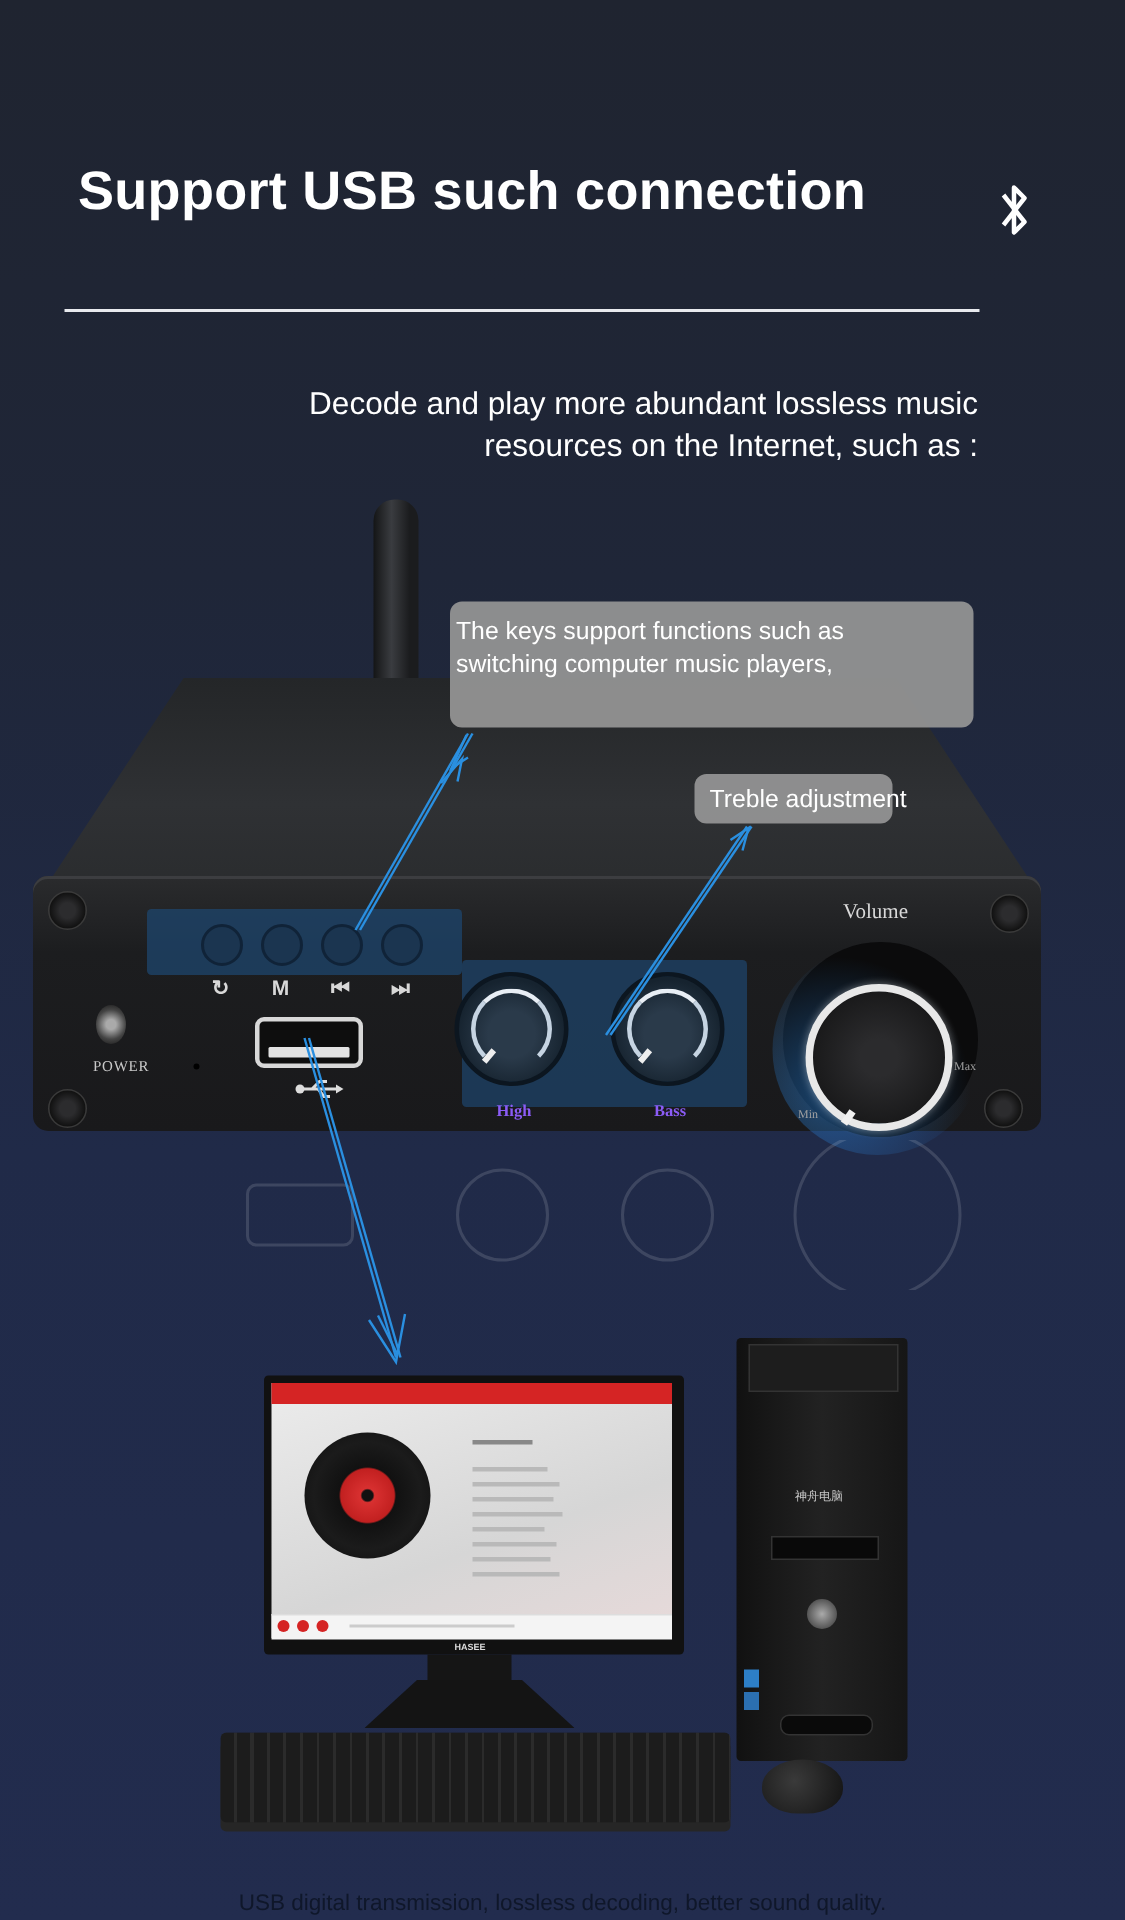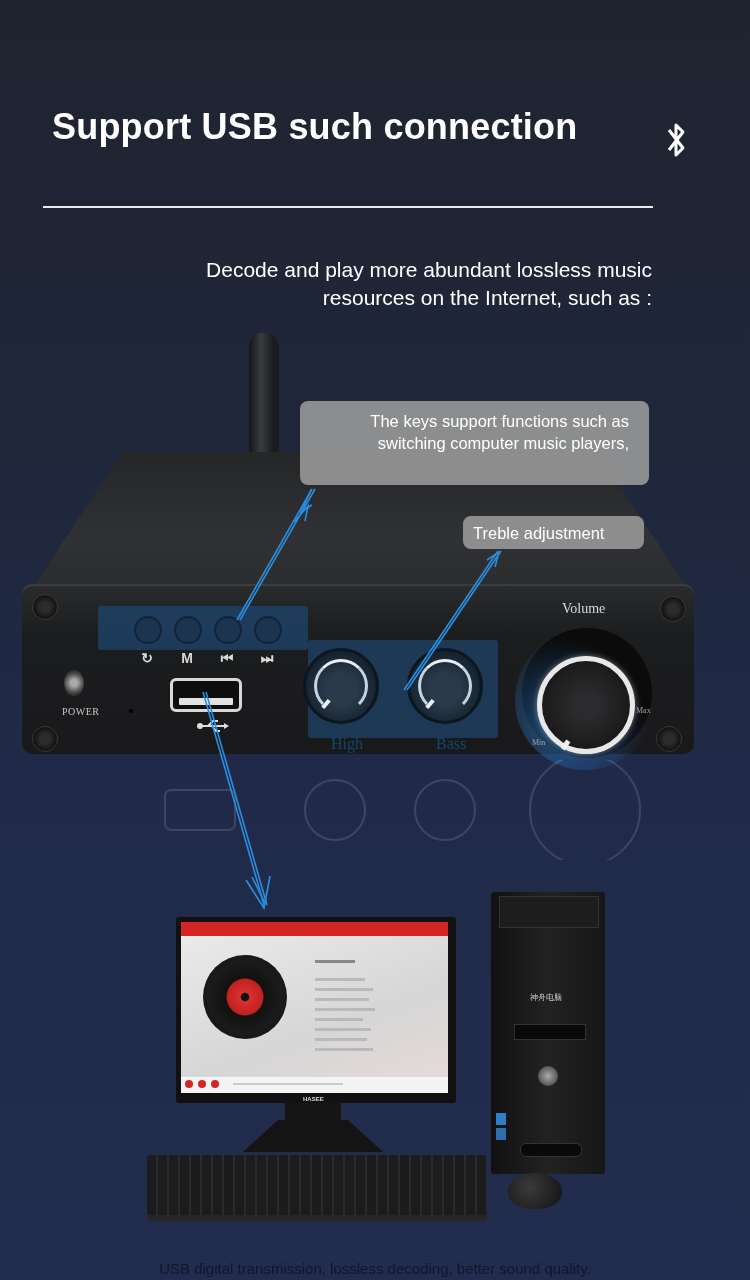--- a/index.html
+++ b/index.html
@@ -29,37 +29,37 @@
   .power-sw{left:64px;top:670px;width:20px;height:26px;border-radius:50%;background:radial-gradient(circle,#aaa 20%,#444 60%,#111);}
   .power-label{left:62px;top:706px;font-family:"Liberation Serif",serif;font-size:10px;color:#c9c9c9;letter-spacing:0.5px;}
   .led{left:129px;top:709px;width:4px;height:4px;border-radius:50%;background:#000;}
   .usb-port{left:170px;top:678px;width:72px;height:34px;border-radius:6px;background:#0e0e0e;border:3px solid #d8d8d8;box-sizing:border-box;}
   .usb-port:after{content:"";position:absolute;left:6px;right:6px;bottom:4px;height:7px;background:#e2e2e2;border-radius:1px;}
   .usb-sym{left:196px;top:718px;width:34px;height:16px;}
   .tone-panel{left:308px;top:640px;width:190px;height:98px;background:rgba(30,70,110,0.7);border-radius:3px;}
   .knob{width:70px;height:70px;border-radius:50%;background:radial-gradient(circle at 50% 55%,#2a3a4a 30%,#16232f 70%);border:3px solid #0c1620;}
   .knob-ring{position:absolute;inset:8px;border-radius:50%;border:3px solid transparent;border-top-color:#e8eef5;border-left-color:#c6d4e2;border-right-color:#c6d4e2;}
   .knob-mark{position:absolute;left:18px;bottom:12px;width:4px;height:10px;background:#eee;transform:rotate(40deg);}
-  .knob-label{font-family:"Liberation Serif",serif;font-size:16px;color:#0c4a6e;}
+  .knob-label{font-family:"Liberation Serif",serif;font-size:11px;color:#8b5cf6;font-weight:bold;}
   .vol-label{left:562px;top:601px;font-family:"Liberation Serif",serif;font-size:14px;color:#d9d9d9;}
   .vol-glow{left:515px;top:630px;width:140px;height:140px;border-radius:50%;background:radial-gradient(circle at 30% 70%,rgba(40,120,200,0.55),rgba(20,60,120,0) 65%);}
   .vol-knob{left:522px;top:628px;width:130px;height:130px;border-radius:50%;background:#0b0b0c;}
   .vol-inner{left:537px;top:656px;width:98px;height:98px;border-radius:50%;border:5px solid #e8e8e8;box-sizing:border-box;
     background:radial-gradient(circle,#2b2b2d 20%,#1a1a1b 70%);box-shadow:0 0 6px rgba(255,255,255,0.4);}
   .vol-mark{left:563px;top:740px;width:5px;height:10px;background:#f0f0f0;transform:rotate(35deg);}
   .minmax{font-size:8px;color:#a0a0a0;font-family:"Liberation Serif",serif;}
 
   
   .reflect{left:40px;top:760px;width:660px;height:100px;opacity:0.13;}
 
   
   .callout{background:rgba(150,150,150,0.92);border-radius:8px;color:#fff;font-size:16.5px;line-height:21.5px;}
-  .c1{left:300px;top:401px;width:349px;height:84px;padding:10px 20px;box-sizing:border-box;text-align:right;}
+  .c1{left:300px;top:401px;width:349px;height:84px;padding:10px 4px;box-sizing:border-box;}
   .c1 div{white-space:nowrap;}
-  .c2{left:463px;top:516px;width:181px;height:33px;padding:7px 10px;box-sizing:border-box;white-space:nowrap;}
+  .c2{left:463px;top:516px;width:132px;height:33px;padding:7px 10px;box-sizing:border-box;white-space:nowrap;}
 
   svg.lines{left:0;top:0;width:750px;height:1280px;pointer-events:none;}
 
   
   .monitor{left:176px;top:917px;width:280px;height:186px;background:#111;border-radius:3px;}
   .screen{left:181px;top:922px;width:267px;height:170px;background:linear-gradient(160deg,#ececec,#d6d6d6 60%,#e8dada);}
   .screen-top{left:181px;top:922px;width:267px;height:14px;background:#d52424;}
   .screen-bottom{left:181px;top:1076px;width:267px;height:16px;background:#f4f4f4;border-top:1px solid #ddd;}
   .vinyl{left:203px;top:955px;width:84px;height:84px;border-radius:50%;background:radial-gradient(circle,#111 6%,#d83030 8%,#c22020 30%,#111 32%,#1b1b1b 60%,#0c0c0c);}
   .lyric{height:3px;background:#b9b9b9;}

